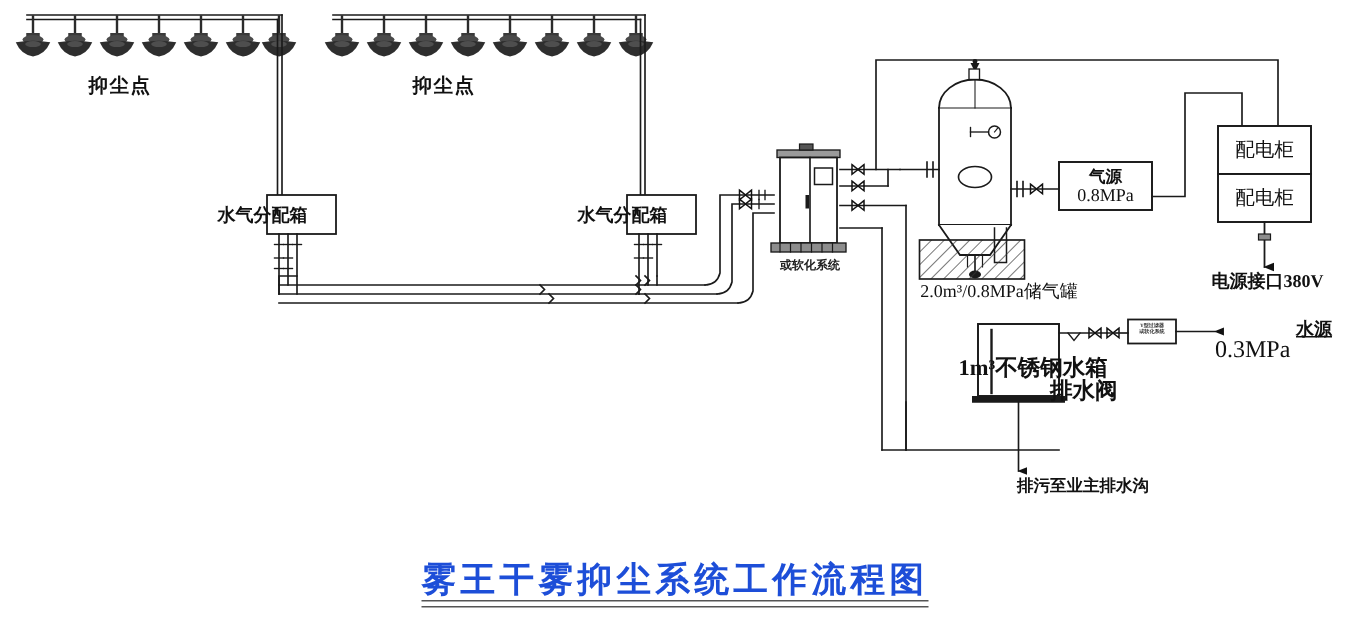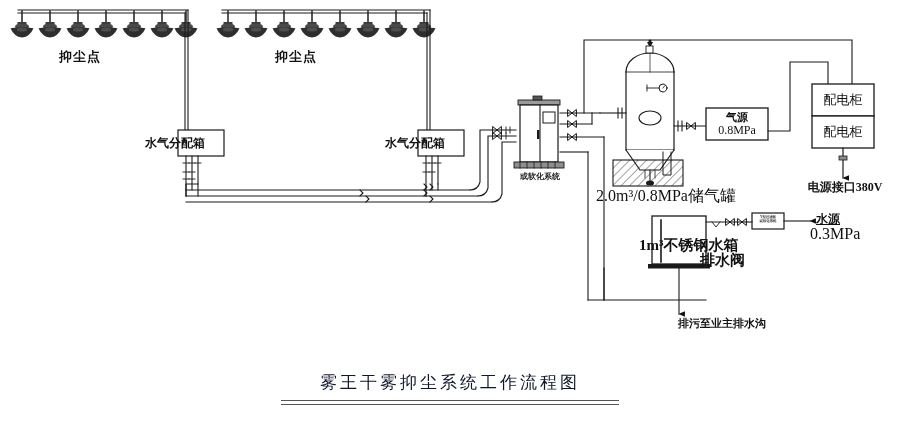--- a/index.html
+++ b/index.html
@@ -12,28 +12,28 @@
   #svgroot{position:absolute;left:0;top:0;width:900px;height:426px;}
 
   .lbl{position:absolute;white-space:nowrap;color:#111;
        font-family:"Liberation Serif","DejaVu Serif",serif;}
   .lbl-cn{font-weight:bold;}
   .ctr{transform:translateX(-50%);}
 
   .t-point{font-size:13px;font-weight:bold;letter-spacing:1px;}
   .t-box{font-size:12px;font-weight:bold;letter-spacing:0px;}
   .t-host{font-size:8px;font-weight:bold;letter-spacing:0px;color:#222;}
-  .t-tank{font-size:16px;}
+  .t-tank{font-size:12px;}
   .t-src{font-size:12px;font-weight:bold;}
   .t-srcp{font-size:16px;}
   .t-cab{font-size:13px;font-weight:normal;}
   .t-pwr{font-size:12px;font-weight:bold;}
   .t-small{font-size:15px;font-weight:bold;}
   .t-tiny{font-size:3.4px;font-weight:bold;line-height:1.15;text-align:center;color:#333;}
-  .t-title{font-size:17px;font-weight:normal;letter-spacing:3px;color:#0f172a;}
+  .t-title{font-size:23px;font-weight:bold;letter-spacing:3px;color:#1d4ed8;}
   .t-gas{font-size:11px;font-weight:bold;}
   .t-gasp{font-size:12px;}
 </style>
 </head>
 <body>
 
 <div id="stage">
 
   <svg id="svgroot" viewBox="0 0 900 426">
     <defs>
@@ -326,21 +326,21 @@
 
   <div class="lbl lbl-cn t-small" style="left:639px;top:236px;">1m³不锈钢水箱</div>
 
   <div class="lbl lbl-cn t-small" style="left:700px;top:251px;">排水阀</div>
 
   <div class="lbl t-tiny ctr" style="left:768px;top:216px;width:30px;">
     <div>Y型过滤器</div>
     <div>或软化系统</div>
   </div>
 
-  <div class="lbl lbl-cn t-src" style="left:816px;top:211px;text-decoration:underline;">水源</div>
+  <div class="lbl lbl-cn t-src" style="left:864px;top:211px;text-decoration:underline;">水源</div>
   <div class="lbl t-srcp" style="left:810px;top:225px;">0.3MPa</div>
 
   <div class="lbl lbl-cn t-small ctr" style="left:722px;top:316px;font-size:11px;">排污至业主排水沟</div>
 
   <div class="lbl t-title ctr" style="left:450px;top:371px;">雾王干雾抑尘系统工作流程图</div>
   <div style="position:absolute;left:281px;top:400px;width:338px;border-top:1.6px solid #555;"></div>
   <div style="position:absolute;left:281px;top:404px;width:338px;border-top:1.1px solid #555;"></div>
 
 </div>
 

